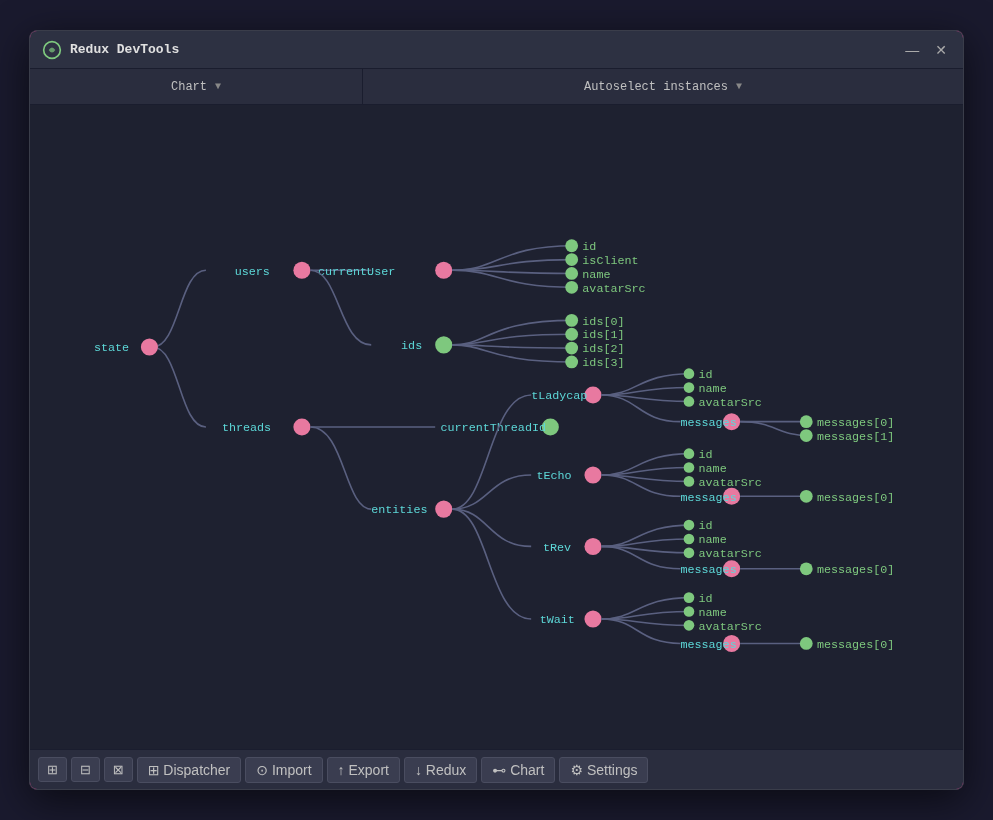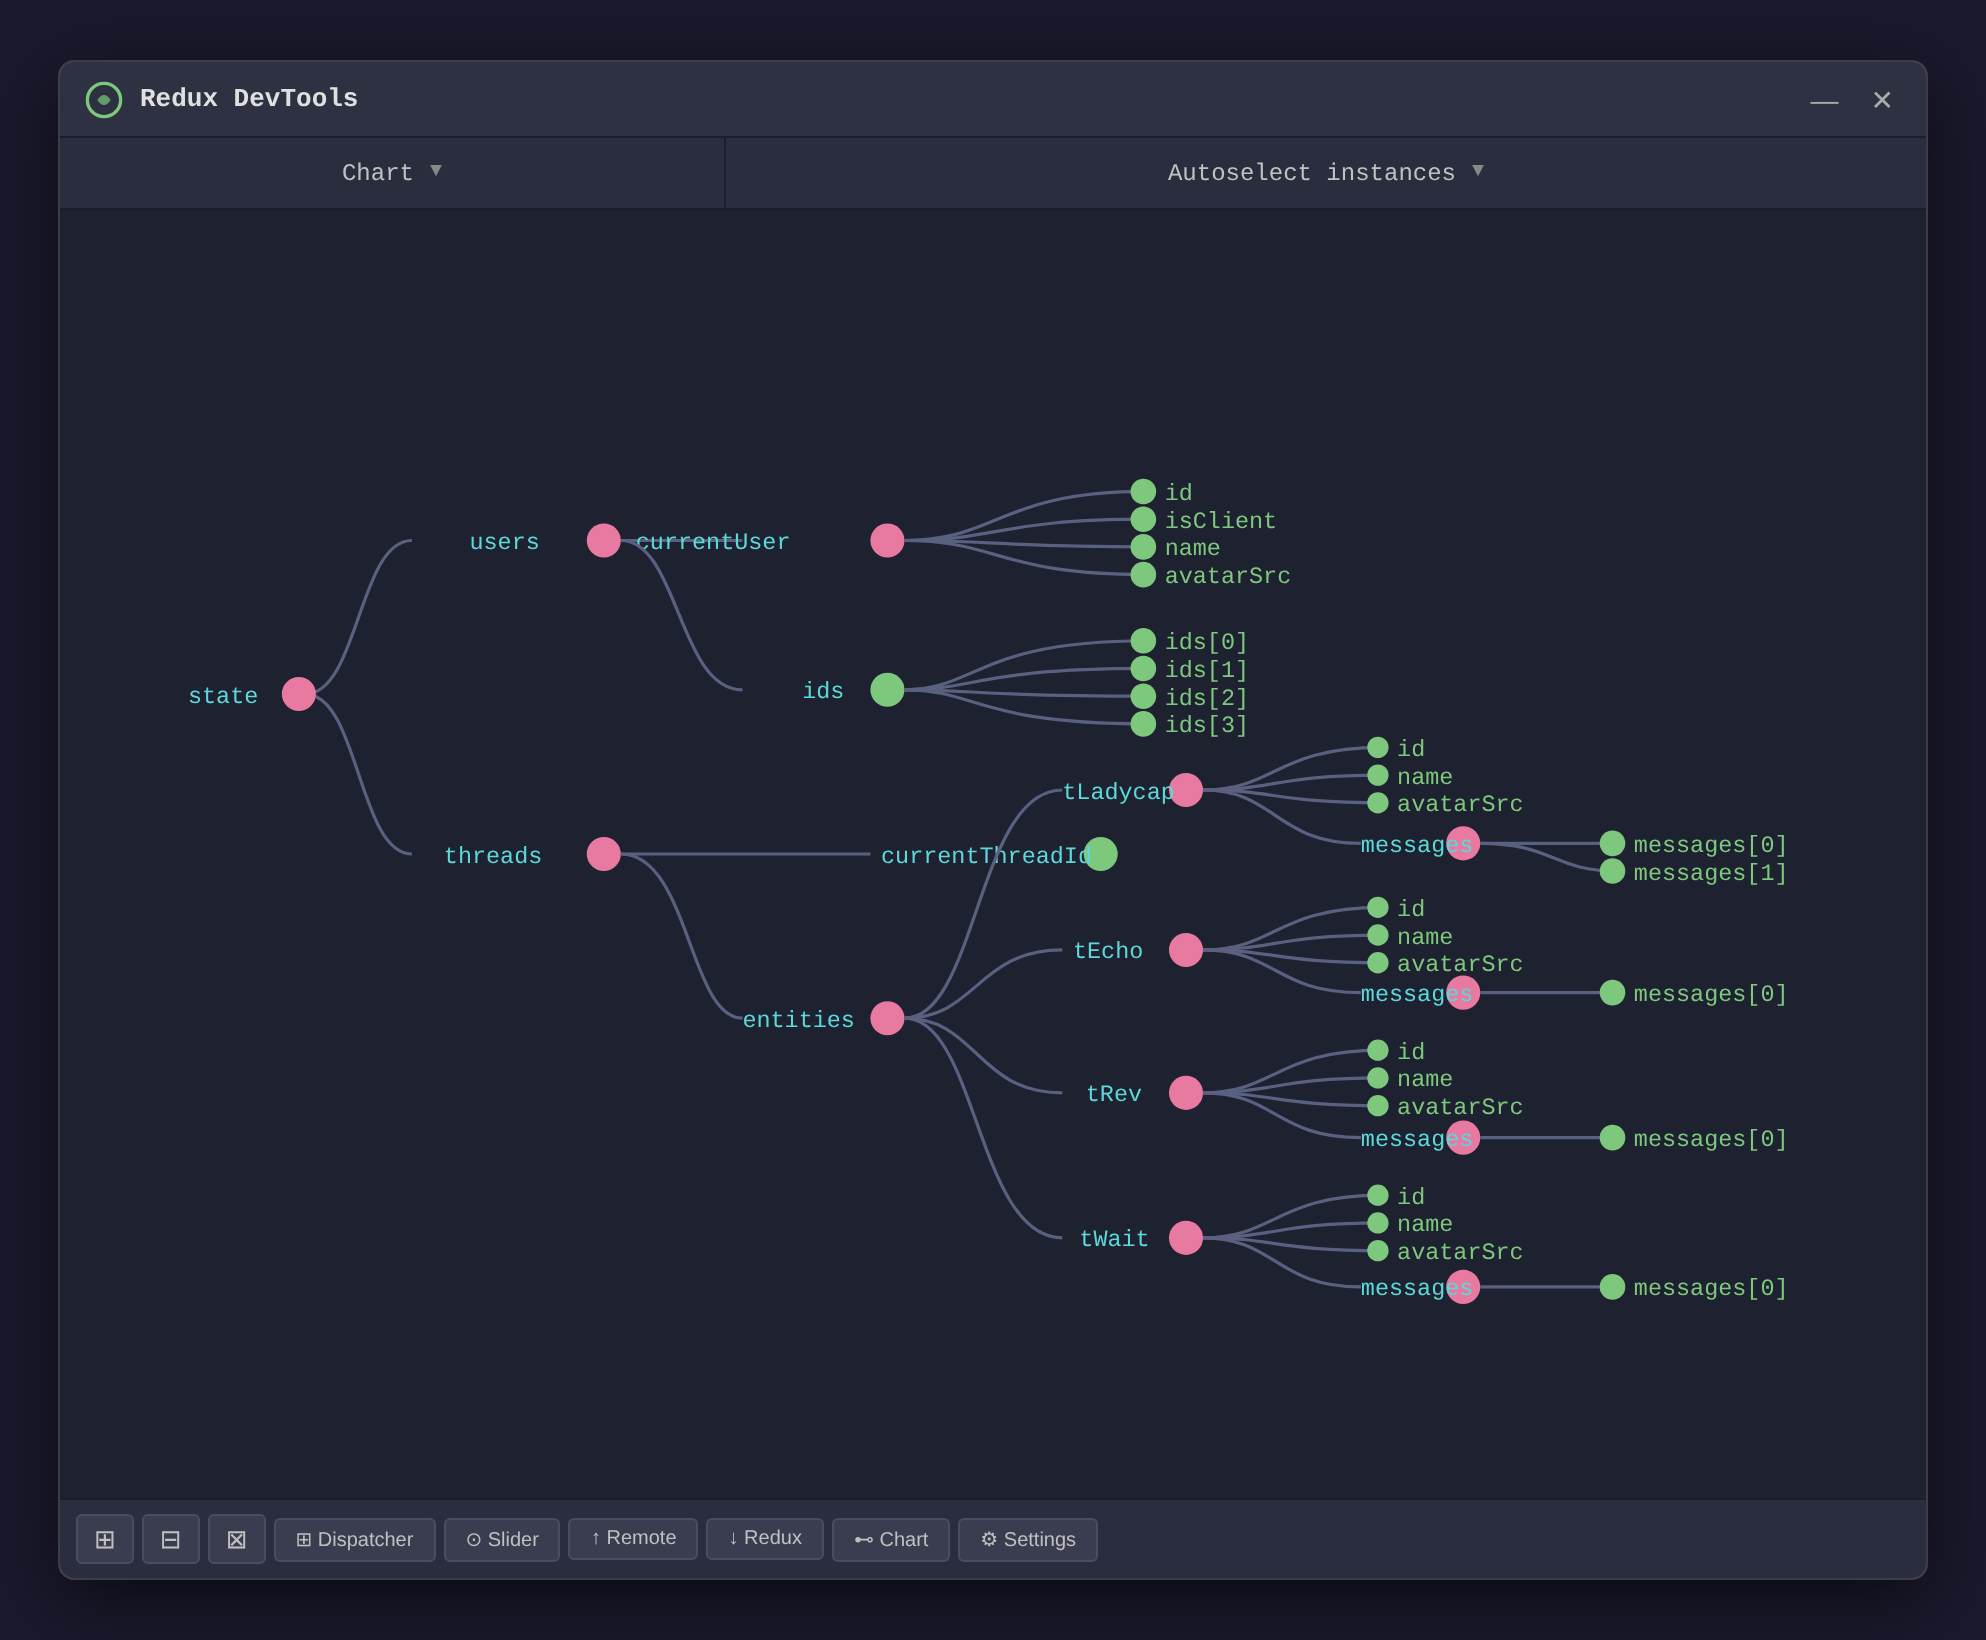--- a/index.html
+++ b/index.html
@@ -102,21 +102,21 @@
       align-items: center;
       border-top: 1px solid #1a1d2e;
       flex-shrink: 0;
       padding: 0 8px;
       gap: 4px;
     }
     .bottom-btn {
       background: #3a3d50;
       border: 1px solid #4a4d60;
       color: #c0c0c0;
-      font-size: 10px;
+      font-size: 14px;
       padding: 4px 10px;
       border-radius: 3px;
       cursor: pointer;
       white-space: nowrap;
     }
     .bottom-btn-icon {
       background: #3a3d50;
       border: 1px solid #4a4d60;
       color: #c0c0c0;
       font-size: 13px;
@@ -317,24 +317,24 @@
   </div>
 
   <div class="bottom-bar">
     <button class="bottom-btn-icon">⊞</button>
     <button class="bottom-btn-icon">⊟</button>
     <button class="bottom-btn-icon">⊠</button>
     <button class="bottom-btn">
       <span>⊞ </span><span>Dispatcher</span>
     </button>
     <button class="bottom-btn">
-      <span>⊙ </span><span>Slider</span>
-    </button>
-    <button class="bottom-btn">
-      <span>↑ </span><span>Remote</span>
+      <span>⊙ </span><span>Import</span>
+    </button>
+    <button class="bottom-btn">
+      <span>↑ </span><span>Export</span>
     </button>
     <button class="bottom-btn">
       <span>↓ </span><span>Redux</span>
     </button>
     <button class="bottom-btn">
       <span>⊷ </span><span>Chart</span>
     </button>
     <button class="bottom-btn">
       <span>⚙ </span><span>Settings</span>
     </button>

